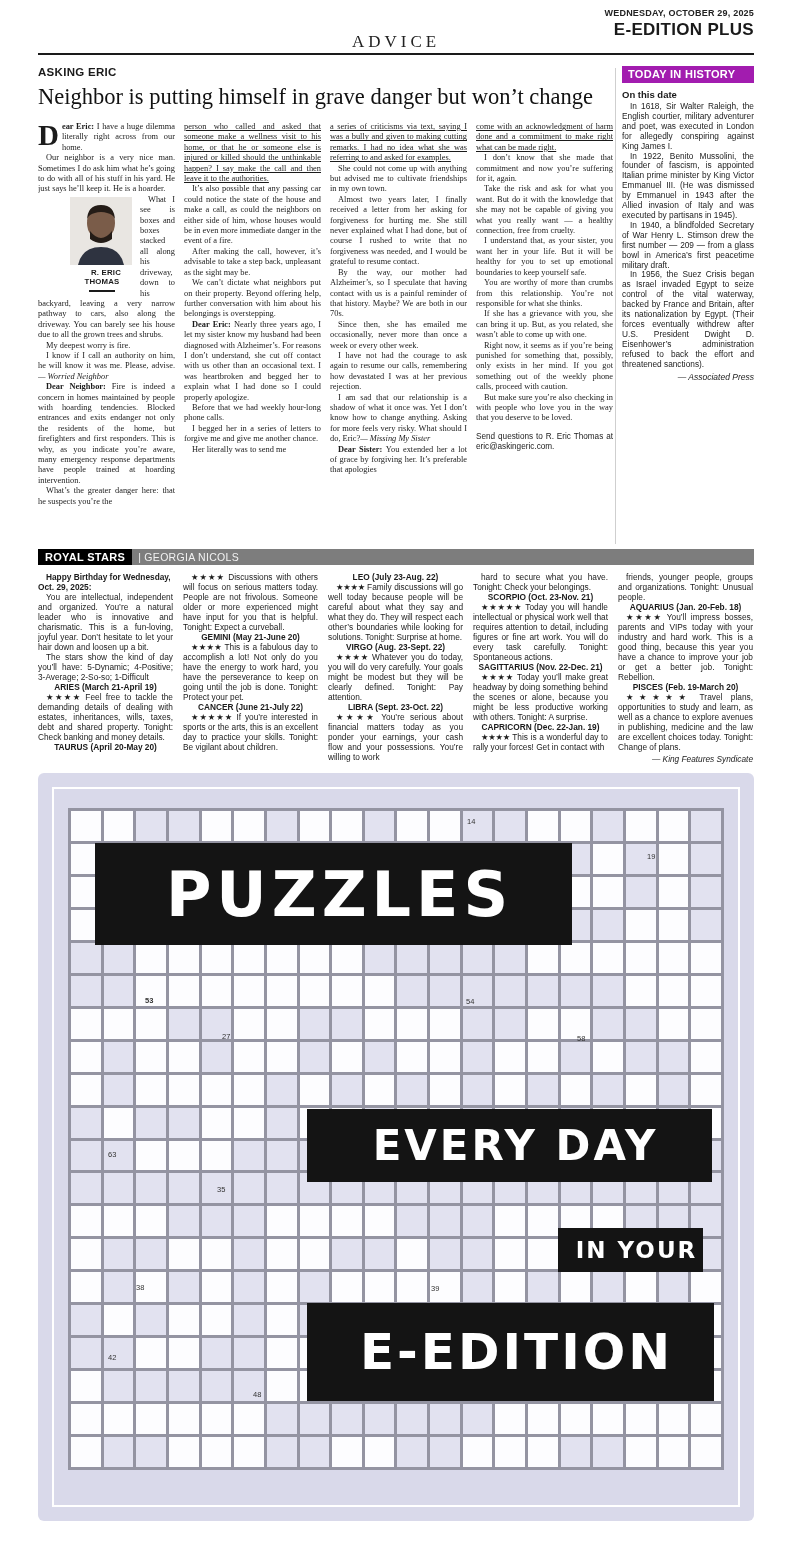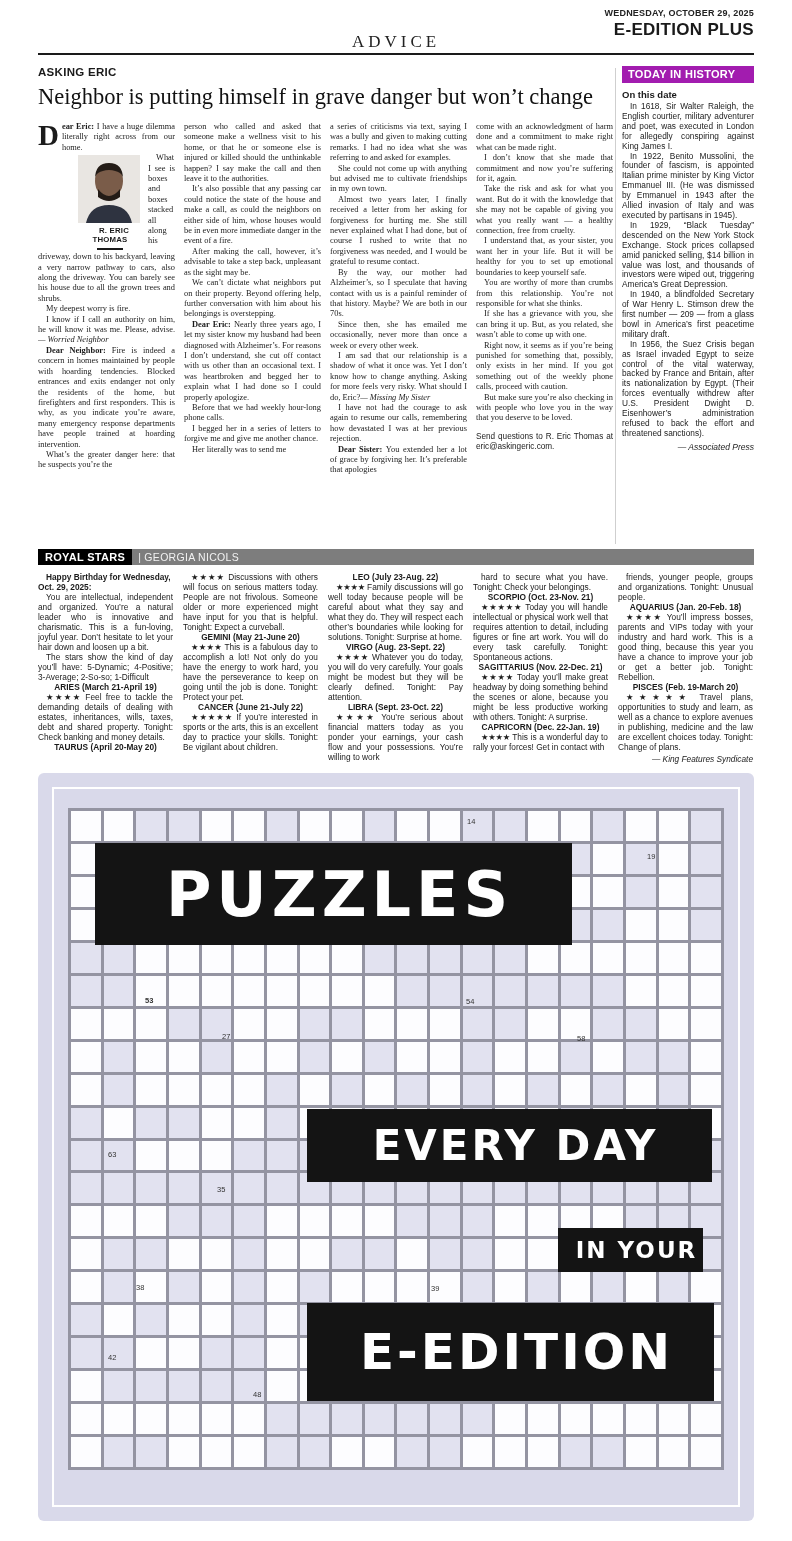--- a/index.html
+++ b/index.html
@@ -14,29 +14,29 @@
   .section-rule{position:absolute;top:53px;left:38px;width:716px;height:2px;background:#1a1a1a;}
 
   
   .kicker{position:absolute;top:66px;left:38px;font-size:11.5px;font-weight:bold;letter-spacing:.3px;}
   .headline{position:absolute;top:84px;left:38px;width:575px;font-family:"Liberation Serif",serif;
     font-size:22.5px;font-weight:normal;color:#111;}
   .article-cols{position:absolute;top:122px;left:38px;width:575px;height:424px;display:flex;gap:9px;overflow:hidden;}
   .acol{width:137px;height:424px;overflow:hidden;font-family:"Liberation Serif",serif;
     font-size:8.4px;line-height:10.4px;text-align:justify;color:#1b1b1b;}
   .a-para{margin:0;text-indent:8px;}
-  .a-para.cont{text-indent:0;}
+  .a-para.cont{text-indent:0;text-decoration:underline;}
   .a-para b::after{content:" ";}
   .a-para .ital, .a-para i{font-style:italic;}
   .a-para.note{font-family:"Liberation Sans",sans-serif;font-size:8.2px;line-height:10.2px;
     text-indent:0;margin-top:8px;color:#222;}
   .dropcap{float:left;font-size:29px;line-height:24px;font-weight:bold;padding:1px 3px 0 0;font-family:"Liberation Serif",serif;}
   .first{text-indent:0;}
   
-  .photo-float{float:left;width:64px;margin:2px 6px 2px 8px;display:block;text-align:center;padding-left:32px;}
+  .photo-float{float:left;width:64px;margin:2px 6px 2px 0;display:block;text-align:center;padding-left:32px;}
   .photo-float svg{display:block;width:62px;height:68px;background:#e9e6e2;}
   .photo-caption{display:block;font-family:"Liberation Sans",sans-serif;font-weight:bold;
     font-size:7.8px;line-height:9px;margin-top:3px;letter-spacing:.2px;}
   .photo-rule{display:block;width:26px;height:2px;background:#1a1a1a;margin:4px auto 0 auto;}
 
   
   .vrule{position:absolute;top:68px;left:615px;width:1px;height:476px;background:#cfcfcf;}
 
   
   .history{position:absolute;top:66px;left:622px;width:132px;}
@@ -86,20 +86,24 @@
   <div class="section-rule"></div>
 
   <div class="kicker">ASKING ERIC</div>
   <div class="headline">Neighbor is putting himself in grave danger but won’t change</div>
 
   <div class="article-cols">
     <div class="acol">
       <p class="a-para first">
         <span class="dropcap">D</span><b>ear Eric:</b><span>I have a huge dilemma literally right across from our home.</span>
       </p>
+      <div>
+
+          <p class="a-para auto-hide"><span>Our neighbor is a very nice man. Sometimes I do ask him what he’s going to do with all of his stuff in his yard. He just says he’ll keep it. He is a hoarder.</span></p>
+        </div>
       <p class="a-para">
         <span class="photo-float">
           <svg viewBox="0 0 62 68">
             <rect x="0" y="0" width="62" height="68" fill="#e9e6e2"></rect>
             <ellipse cx="31" cy="26" rx="14" ry="17" fill="#7a5c49"></ellipse>
             <path d="M17 24 Q17 8 31 8 Q45 8 45 24 Q45 16 31 15 Q17 16 17 24 Z" fill="#241c17"></path>
             <path d="M20 34 Q31 48 42 34 L42 42 Q31 50 20 42 Z" fill="#241c17"></path>
             <path d="M8 68 Q12 50 31 50 Q50 50 54 68 Z" fill="#2e3340"></path>
           </svg>
           <span class="photo-caption">R. ERIC THOMAS</span>
@@ -143,23 +147,23 @@
         <p class="a-para auto-hide cont"><span>a series of criticisms via text, saying I was a bully and given to making cutting remarks. I had no idea what she was referring to and asked for examples.</span></p>
 
         <p class="a-para auto-hide"><span>She could not come up with anything but advised me to cultivate friendships in my own town.</span></p>
 
         <p class="a-para auto-hide"><span>Almost two years later, I finally received a letter from her asking for forgiveness for hurting me. She still never explained what I had done, but of course I rushed to write that no forgiveness was needed, and I would be grateful to resume contact.</span></p>
 
         <p class="a-para auto-hide"><span>By the way, our mother had Alzheimer’s, so I speculate that having contact with us is a painful reminder of that history. Maybe? We are both in our 70s.</span></p>
 
         <p class="a-para auto-hide"><span>Since then, she has emailed me occasionally, never more than once a week or every other week.</span></p>
 
+        <p class="a-para auto-hide"><span>I have not had the courage to ask again to resume our calls, remembering how devastated I was at her previous rejection.</span></p>
+
         <p class="a-para auto-hide"><span>I am sad that our relationship is a shadow of what it once was. Yet I don’t know how to change anything. Asking for more feels very risky. What should I do, Eric?</span><span class="ital">— Missing My Sister</span></p>
-
-        <p class="a-para auto-hide"><span>I have not had the courage to ask again to resume our calls, remembering how devastated I was at her previous rejection.</span></p>
 
         <p class="a-para auto-hide"><b>Dear Sister:</b><span>You extended her a lot of grace by forgiving her. It’s preferable that apologies</span></p>
       </div>
 
     <div class="acol">
 
         <p class="a-para auto-hide cont"><span>come with an acknowledgment of harm done and a commitment to make right what can be made right.</span></p>
 
         <p class="a-para auto-hide"><span>I don’t know that she made that commitment and now you’re suffering for it, again.</span></p>
 
@@ -183,21 +187,20 @@
 
   <div class="history">
     <div class="history-bar">TODAY IN HISTORY</div>
     <div class="history-sub">On this date</div>
     <div>
 
         <p class="h-para auto-hide"><span>In 1618, Sir Walter Raleigh, the English courtier, military adventurer and poet, was executed in London for allegedly conspiring against King James I.</span></p>
 
         <p class="h-para auto-hide"><span>In 1922, Benito Mussolini, the founder of fascism, is appointed Italian prime minister by King Victor Emmanuel III. (He was dismissed by Emmanuel in 1943 after the Allied invasion of Italy and was executed by partisans in 1945).</span></p>
 
-        <p class="h-para auto-hide"><span>In 1929, “Black Tuesday” descended on the New York Stock Exchange. Stock prices collapsed amid panicked selling, $14 billion in value was lost, and thousands of investors were wiped out, triggering America’s Great Depression.</span></p>
 
         <p class="h-para auto-hide"><span>In 1940, a blindfolded Secretary of War Henry L. Stimson drew the first number — 209 — from a glass bowl in America’s first peacetime military draft.</span></p>
 
         <p class="h-para auto-hide"><span>In 1956, the Suez Crisis began as Israel invaded Egypt to seize control of the vital waterway, backed by France and Britain, after its nationalization by Egypt. (Their forces eventually withdrew after U.S. President Dwight D. Eisenhower’s administration refused to back the effort and threatened sanctions).</span></p>
 
       </div>
     <div class="history-credit">— Associated Press</div>
   </div>
 
   <div class="stars-bar">

